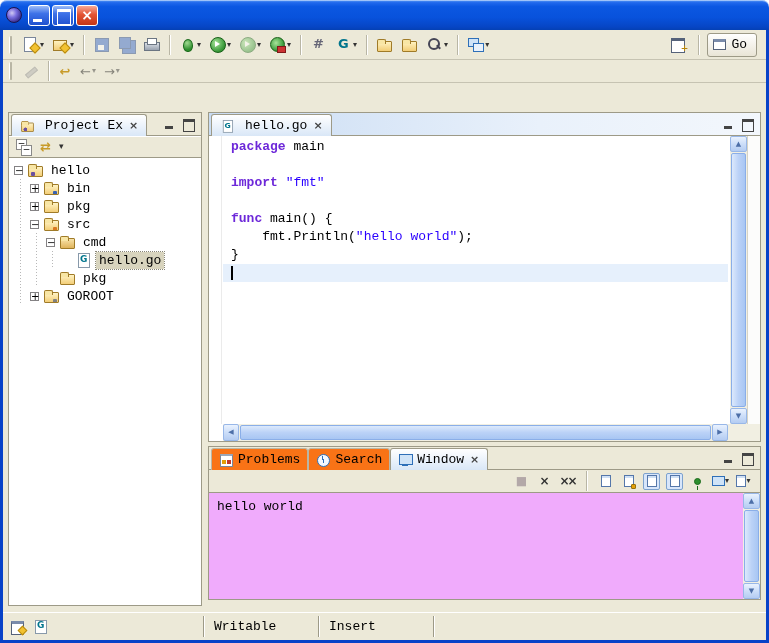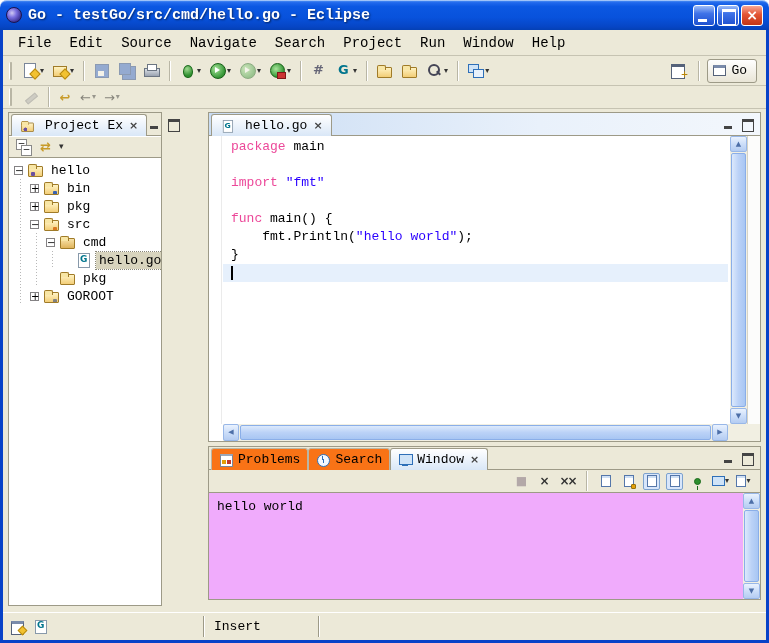--- a/index.html
+++ b/index.html
@@ -108,21 +108,21 @@
     background:#fff; border:1px solid #888; font-size:9px; line-height:7px; text-align:center; }
 
   .persp-area { margin-left:auto; display:flex; align-items:center; gap:4px; padding-right:4px;justify-content:center; }
   .persp-btn { display:flex; align-items:center; gap:5px; height:24px; padding:2px 9px 2px 5px;
     border:1px solid #9D9A87; border-radius:3px; background:linear-gradient(#FFFFFF,#E9E5D6); font-size:13px; }
   .mini-window { width:13px; height:11px; background:#fff; border:1px solid #55627A; border-top:3px solid #7A8BAA; }
 
   
   .main { position:absolute; top:79px; bottom:28px; left:0; right:0; }
   .view { position:absolute; border:1px solid #9D9A87; background:#ECE9D8; display:flex; flex-direction:column; }
-  .left-view { left:5px; top:3px; width:154px; bottom:6px; }
+  .left-view { left:5px; top:3px; width:194px; bottom:6px; }
   .editor-view { left:205px; top:3px; right:5px; height:330px; }
   .console-view { left:205px; top:337px; right:5px; bottom:12px; }
 
   .view-tabbar { height:23px; display:flex; align-items:flex-end; padding:0 2px;
     border-bottom:1px solid #9D9A87; position:relative; }
   .editor-view .view-tabbar { background:linear-gradient(90deg,#C9DCF3,#E9F1FB 60%,#F3F7FC); }
   .tab { display:flex; align-items:center; gap:5px; height:22px; margin-bottom:-1px; padding:0 7px;
     border:1px solid #9D9A87; border-bottom:none; border-radius:3px 3px 0 0; font-size:13px; white-space:nowrap; }
   .tab.active { background:linear-gradient(#FFFFFF,#D9E7F7); }
   .tab.inactive { background:#f97316; border-color:#B9B6A5; }
@@ -162,21 +162,21 @@
   .tree-label.selected { background:#D8D4BE; outline:1px dotted #8A8778; }
 
   
   .editor-body { flex:1; background:#fff; position:relative; overflow:hidden; }
   .left-ruler { position:absolute; left:0; top:0; bottom:17px; width:13px; background:#fff; border-right:1px solid #EBEBEB; }
   .code-area { position:absolute; left:14px; right:32px; top:2px; bottom:17px; white-space:pre;
     font-size:13px; line-height:18px; }
   .code-line { min-height:18px; position:relative; padding-left:8px; }
   .code-line.current { background:#E6F0FC; }
   .caret { position:absolute; left:8px; top:2px; width:2px; height:14px; background:#000; }
-  .tk-keyword { color:#ec4899; font-weight:normal; }
+  .tk-keyword { color:#6d28d9; font-weight:bold; }
   .tk-string { color:#2A00FF; }
   .tk-plain { color:#000; }
 
   
   .sb-v { position:absolute; top:0; right:13px; bottom:17px; width:17px; background:#F1EFE2; }
   .sb-v.full { bottom:0; right:0; }
   .sb-btn { position:absolute; left:0; right:0; height:16px;
     background:linear-gradient(#EAF2FE,#CCDEF9 50%,#B4CCF2); border:1px solid #98B7E8; border-radius:2px;
     color:#4D6FA8; font-size:7px; display:flex; align-items:center; justify-content:center;
     font-family:"DejaVu Sans",sans-serif; }
@@ -250,41 +250,29 @@
   .sash-v { position:absolute; left:199px; top:0; bottom:0; width:6px; }
   .sash-h { position:absolute; left:205px; right:5px; top:331px; height:6px; }
 </style>
 </head>
 <body>
 
 <div class="window">
 
   <div class="titlebar">
     <span class="title-icon"></span>
-    <span class="title-text">Go - testGo/src/cmd/hello.go - Eclipse</span>
     <span class="win-btns">
       <span class="win-btn minb"></span>
       <span class="win-btn maxb"></span>
       <span class="win-btn closeb">×</span>
     </span>
   </div>
 
   <div class="frame">
 
-    <div class="menubar">
-        <div class="menu-item">File</div>
-        <div class="menu-item">Edit</div>
-        <div class="menu-item">Source</div>
-        <div class="menu-item">Navigate</div>
-        <div class="menu-item">Search</div>
-        <div class="menu-item">Project</div>
-        <div class="menu-item">Run</div>
-        <div class="menu-item">Window</div>
-        <div class="menu-item">Help</div>
-      </div>
 
     <div class="toolbar toolbar1">
       <span class="grip"></span>
       <span class="tb-btn">
           <span class="i i-new"></span>
           <span class="dd glyph">▾</span>
         </span>
       <span class="tb-btn">
           <span class="i i-newf"></span>
           <span class="dd glyph">▾</span>
@@ -541,18 +529,19 @@
           </div>
         </div>
       </div>
     </div>
 
     <div class="statusbar">
       <span class="sb-left">
         <span class="sbi sbi-fastview"></span>
         <span class="sbi sbi-go"></span>
       </span>
+      <span class="sb-cell w1">Writable</span>
       <span class="sb-cell w2">Insert</span>
       <span class="sb-cell rest"></span>
     </div>
 
   </div>
 </div>
 
 </body></html>

